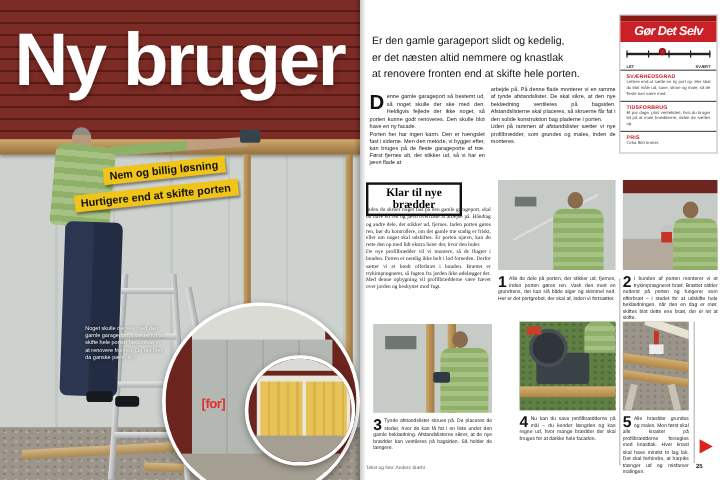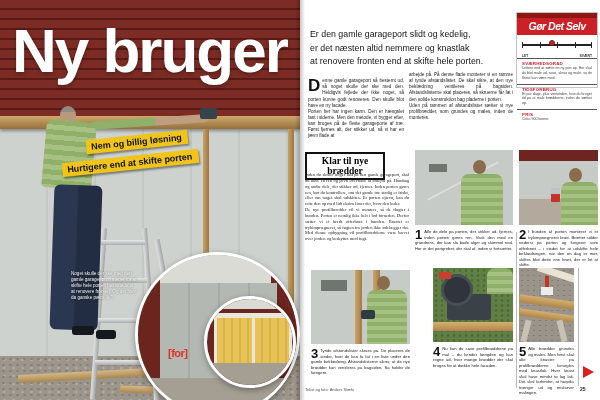--- a/index.html
+++ b/index.html
@@ -57,21 +57,21 @@
   .circle { border-radius:50%; border:3px solid #fff; overflow:hidden;
     box-shadow:0 2px 6px rgba(0,0,0,.35); }
   .circle-for { left:135px; top:252px; width:165px; height:165px; background:#bcc0bb; z-index:6; }
   .cf-wall { left:0; top:0; width:100%; height:30px; background:#d9dbd4; }
   .cf-brick-l { left:0; top:0; width:22px; height:138px; background:#6b241e; }
   .cf-brick-r { right:0; top:0; width:26px; height:138px; background:#6b241e; }
   .cf-door { left:22px; top:28px; width:117px; height:102px;
     background:repeating-linear-gradient(90deg,#b4b8b3 0 28px,#a6aba6 28px 30px); }
   .cf-concrete { left:0; bottom:0; width:100%; height:36px; background:#a59f93; }
   .label-red { color:#e2312a; font-weight:bold; font-size:11px; letter-spacing:-0.5px; }
-  .cf-label { left:30px; top:92px;text-align:center; }
+  .cf-label { left:30px; top:76px;text-align:center; }
 
   .circle-efter { left:204px; top:296px; width:92px; height:92px; background:#6b241e; z-index:7; }
   .ce-wall { left:0; top:0; width:100%; height:10px; background:#d9dbd4; }
   .ce-frame { left:7px; top:14px; width:78px; height:54px; background:#e9e6da; padding:5px 3px 3px 3px; }
   .ce-panels { width:100%; height:100%; display:flex; gap:3px; }
   .ce-panel { flex:1; background:repeating-linear-gradient(90deg,#e6c257 0 6px,#d9b248 6px 8px); }
   .ce-concrete { left:0; bottom:0; width:100%; height:22px; background:#a59f93; }
   .ce-label { left:17px; top:64px;margin-top:28px; }
 
   .footer-left { left:240px; top:384px; font-size:4px; color:#ded9cc; }
@@ -84,21 +84,21 @@
   #page-right { left:300px; top:0; width:300px; height:400px; background:#fff; }
   .intro { left:10px; top:28px; width:208px; font-size:8.8px; line-height:1.55;
     color:#141414; white-space:pre-line; }
   .bodycol { top:72px; font-size:4.6px; line-height:1.34; color:#222;
     text-align:justify; white-space:pre-line; }
   .bodycol1 { left:8px; width:96px; }
   .bodycol2 { left:109px; width:104px; }
   .dropcap { float:left; font-size:17px; line-height:.85; font-weight:bold; margin:1px 2px 0 0; color:#111; }
 
   
-  .infobox { left:216px; top:12px; width:82px; height:76px; border:1px solid #c4c4c4; background:#fff; }
+  .infobox { left:216px; top:12px; width:82px; height:116px; border:1px solid #c4c4c4; background:#fff; }
   .ib-topstrip { width:100%; height:5px; background:#8c1713; }
   .ib-logo { width:100%; height:17px; background:#cb2026; color:#fff; font-weight:bold;
     font-style:italic; font-size:10.5px; line-height:17px; text-align:center; letter-spacing:-0.5px; }
   .ib-slider { position:relative; margin:5px 5px 2px 5px; height:12px; }
   .ib-line { position:absolute; left:0; top:4px; width:100%; height:2px; background:#222; }
   .ib-tick { position:absolute; top:2px; width:1px; height:6px; background:#222; }
   .ib-dot { position:absolute; left:38%; top:0; width:6px; height:6px; border-radius:50%;
     background:#cb2026; border:1px solid #7e1512; }
   .ib-ends { display:flex; justify-content:space-between; padding:0 5px; font-size:3.4px;
     font-weight:bold; color:#333; }

